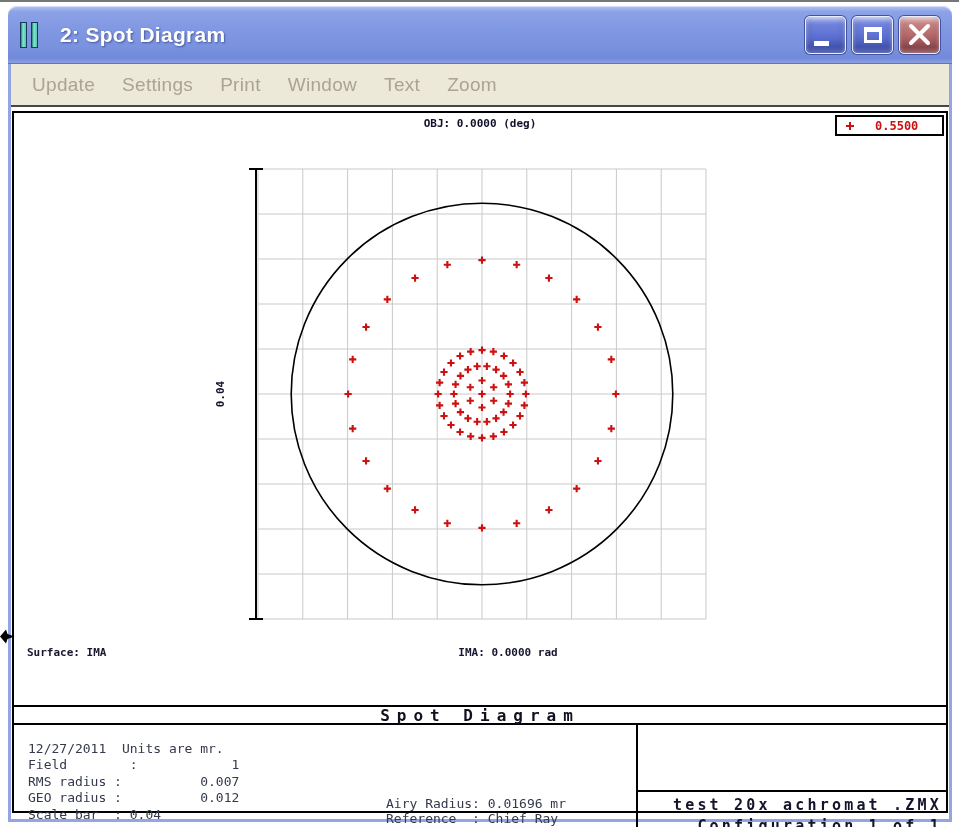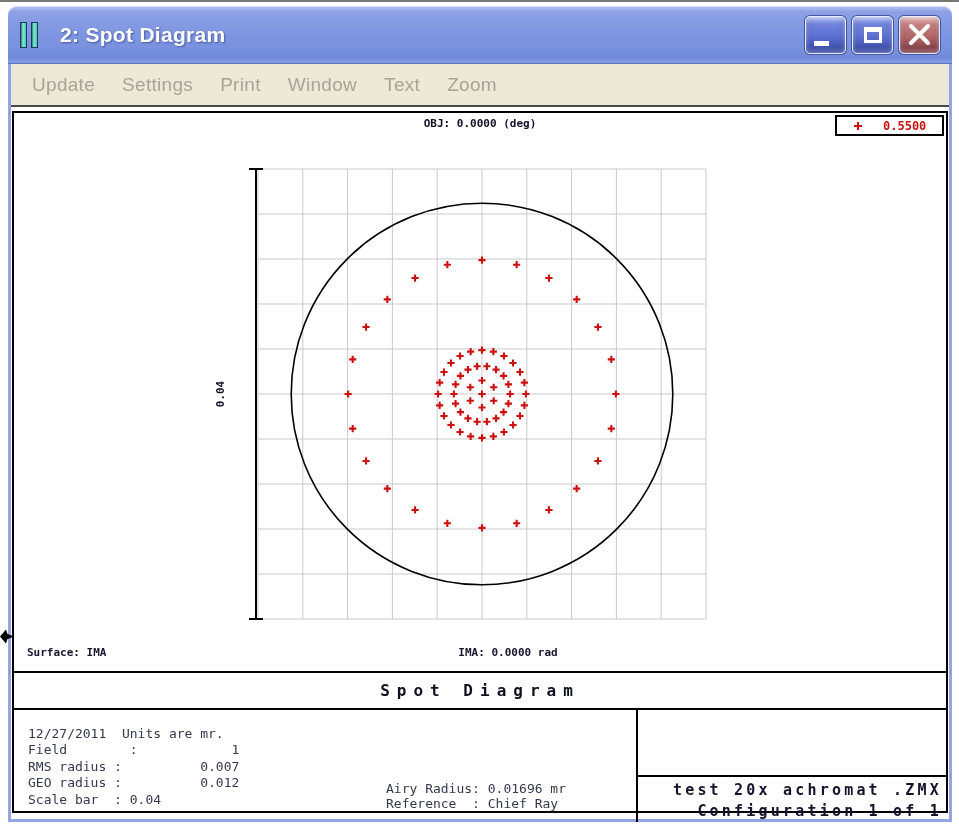--- a/index.html
+++ b/index.html
@@ -33,33 +33,33 @@
     display:flex; align-items:center; gap:27px; padding-left:21px;text-align:center; }
   .menu-item { font-size:19px; color:#a9a496; letter-spacing:.3px; }
 
   
   .content { padding:4px 1px 0 1px; }
   .plot-outer { width:936px; height:702px; border:2px solid #000; background:#fff; }
   .plot-area { position:relative; width:932px; height:558px; }
   .obj-label { position:absolute; top:4px; left:0; width:100%; text-align:center;
     font:bold 11px "DejaVu Sans Mono", monospace; color:#10102a; letter-spacing:0; }
   .legend-box { position:absolute; top:2px; right:2px; width:109px; height:21px;
-    border:2px solid #000; display:flex; align-items:center; padding-left:17px; }
+    border:2px solid #000; display:flex; align-items:center; padding-left:9px; }
   .legend-plus { position:relative; width:8px; height:8px; }
   .legend-plus::before { content:""; position:absolute; left:0; top:3px; width:8px; height:2px; background:#cc1111; }
   .legend-plus::after  { content:""; position:absolute; left:3px; top:0; width:2px; height:8px; background:#cc1111; }
   .legend-value { margin-left:21px; font:bold 12px "DejaVu Sans Mono", monospace; color:#cc1111; }
   .surface-label { position:absolute; left:13px; bottom:12px;
     font:bold 11px "DejaVu Sans Mono", monospace; color:#16162e; }
   .ima-label { position:absolute; left:16px; bottom:12px; width:100%; text-align:center; padding-left:24px;
     font:bold 11px "DejaVu Sans Mono", monospace; color:#16162e; }
 
-  .caption-band { height:39px; border-top:2px solid #000; border-bottom:2px solid #000;
+  .caption-band { height:20px; border-top:2px solid #000; border-bottom:2px solid #000;
     display:flex; align-items:center; justify-content:center;
-    font:bold 16px "DejaVu Sans Mono", monospace; letter-spacing:7px; color:#10101e; }
+    font:bold 16px "DejaVu Sans Mono", monospace; letter-spacing:7px; color:#10101e;margin-top:34px; }
 
   
   .info-panel { height:112px; display:flex; }
   .info-left { width:370px; padding:16px 0 0 14px; }
   .info-left div { font:13px "DejaVu Sans Mono", monospace; color:#343a4c;
     line-height:16.4px; white-space:pre; }
   .info-mid { flex:1; display:flex; flex-direction:column; justify-content:flex-end;
     padding:14px 0 11px 2px; }
   .info-mid div { font:13px "DejaVu Sans Mono", monospace; color:#343a4c; white-space:pre; }
   .info-right { width:310px; border-left:2px solid #000; display:flex; flex-direction:column; }

